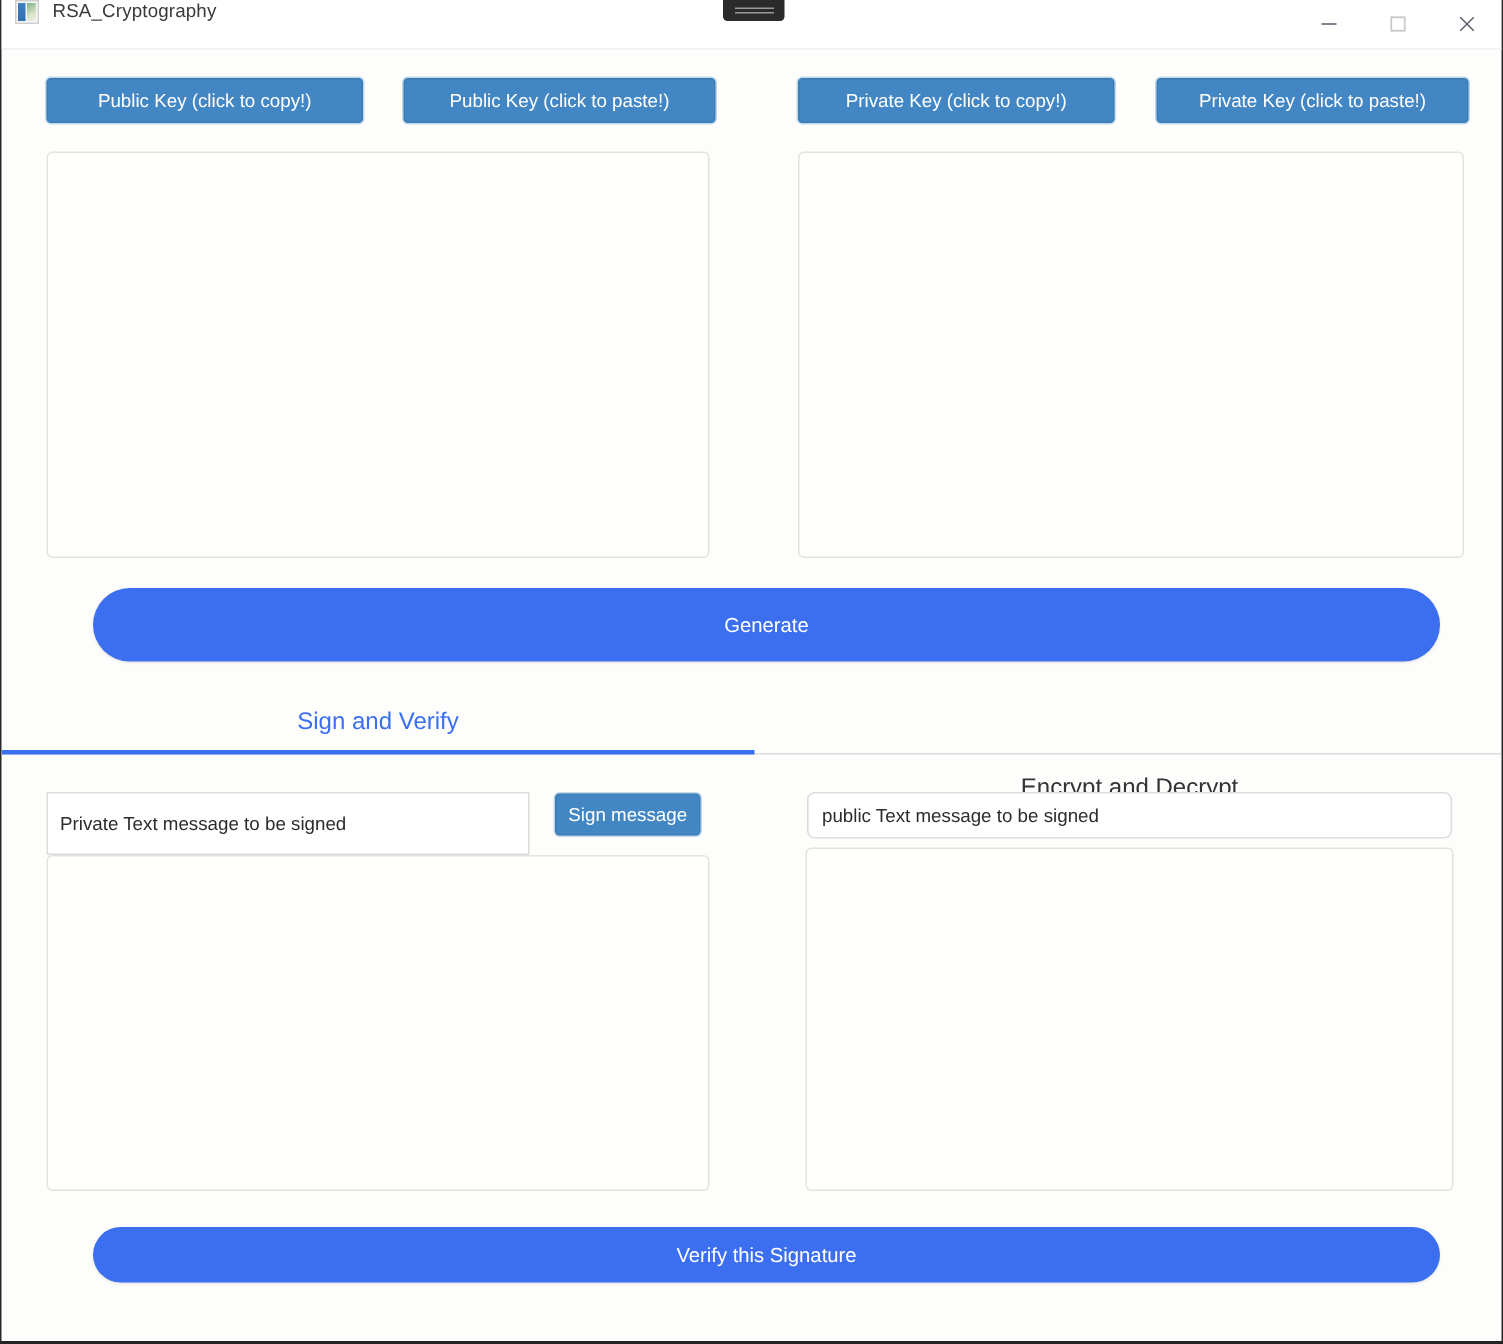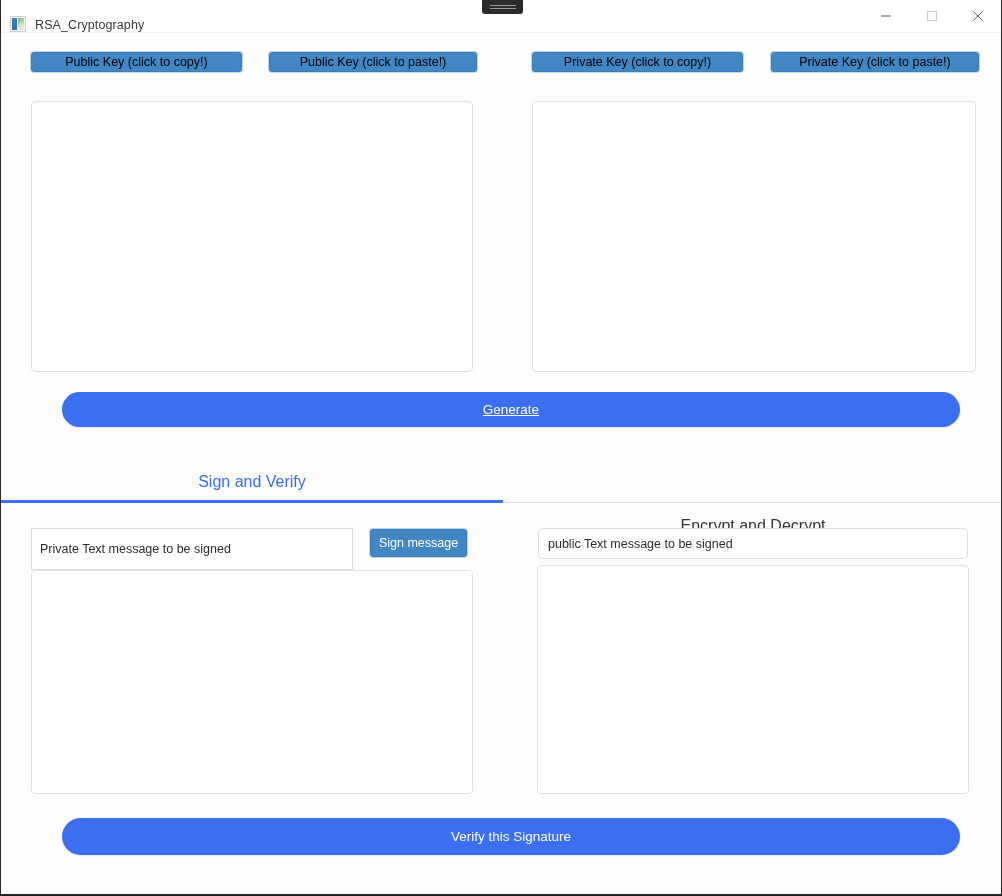--- a/index.html
+++ b/index.html
@@ -24,21 +24,21 @@
     border-bottom: 2px solid #232323;
   }
 
   
   .titlebar {
     position: absolute;
     top: 0; left: 0; right: 0;
     height: 32px;
     background: #ffffff;
     display: flex;
-    align-items: flex-end;
+    align-items: flex-start;
     border-bottom: 1px solid #f0f0f0;
   }
   .app-icon {
     width: 16px; height: 16px;
     margin-left: 9px;
     border: 1px solid #cfcfcf;
     background: #f7f7f7;
     position: relative;
     flex: 0 0 auto;
     box-sizing: border-box;
@@ -99,25 +99,25 @@
     display: flex;
     align-items: center;
     justify-content: center;
     color: #5a5a6a;
   }
   .win-btn svg { display: block; }
 
   
   .key-btn {
     position: absolute;
-    height: 20px;
+    height: 30px;
     border-radius: 3px;
     background: #4287c4;
     border: 1px solid #3c7cb4;
-    color: #000000;
+    color: #ffffff;
     font-size: 12.5px;
     display: flex;
     align-items: center;
     justify-content: center;
     box-sizing: border-box;
     box-shadow: 0 0 0 1px rgba(120,170,215,0.45);
   }
   #btn-pub-copy  { left: 30px;  top: 52px; width: 211px; }
   #btn-pub-paste { left: 268px; top: 52px; width: 208px; }
   #btn-prv-copy  { left: 531px; top: 52px; width: 211px; }
@@ -140,21 +140,21 @@
     background: #3b6ff0;
     border-radius: 999px;
     color: #ffffff;
     font-size: 13.5px;
     display: flex;
     align-items: center;
     justify-content: center;
     box-sizing: border-box;
     box-shadow: 0 1px 2px rgba(0,0,0,0.10);
   }
-  #btn-generate { left: 61px; top: 392px; width: 898px; height: 35px; text-decoration: underline; }
+  #btn-generate { left: 61px; top: 392px; width: 898px; height: 49px; }
   #btn-verify   { left: 61px; top: 818px; width: 898px; height: 37px; }
 
   
   .tabbar {
     position: absolute;
     left: 0; right: 0;
     top: 461px;
     height: 42px;
   }
   .tabbar-rule {

